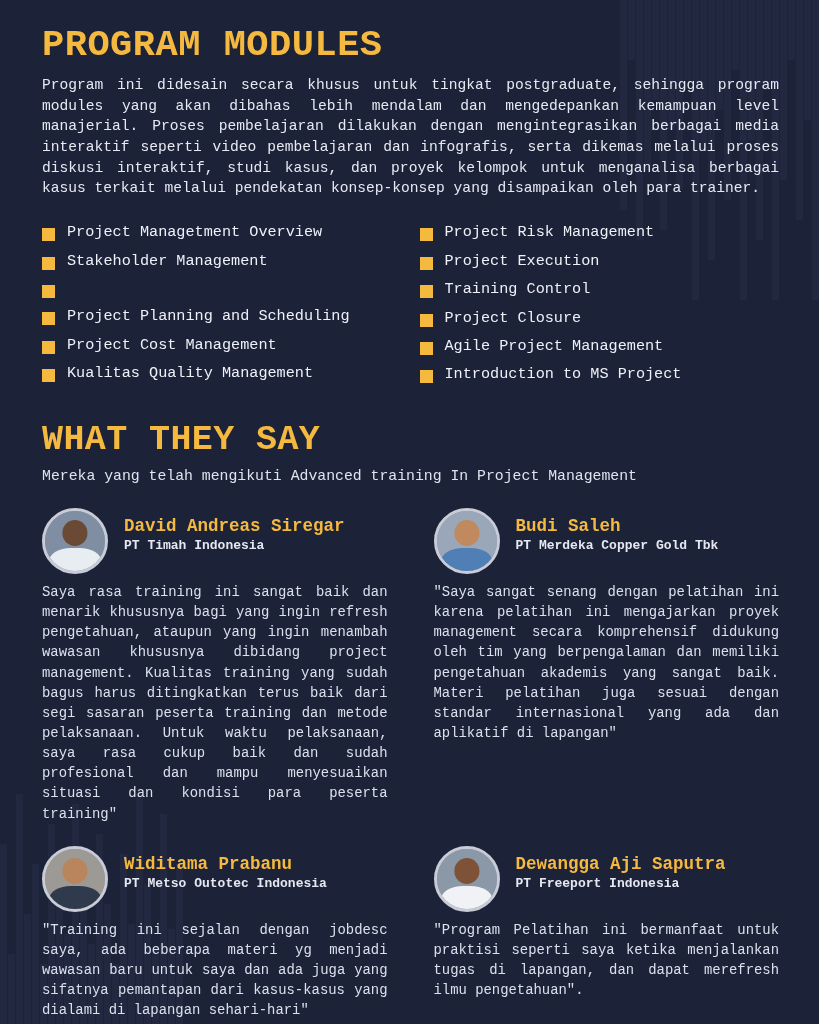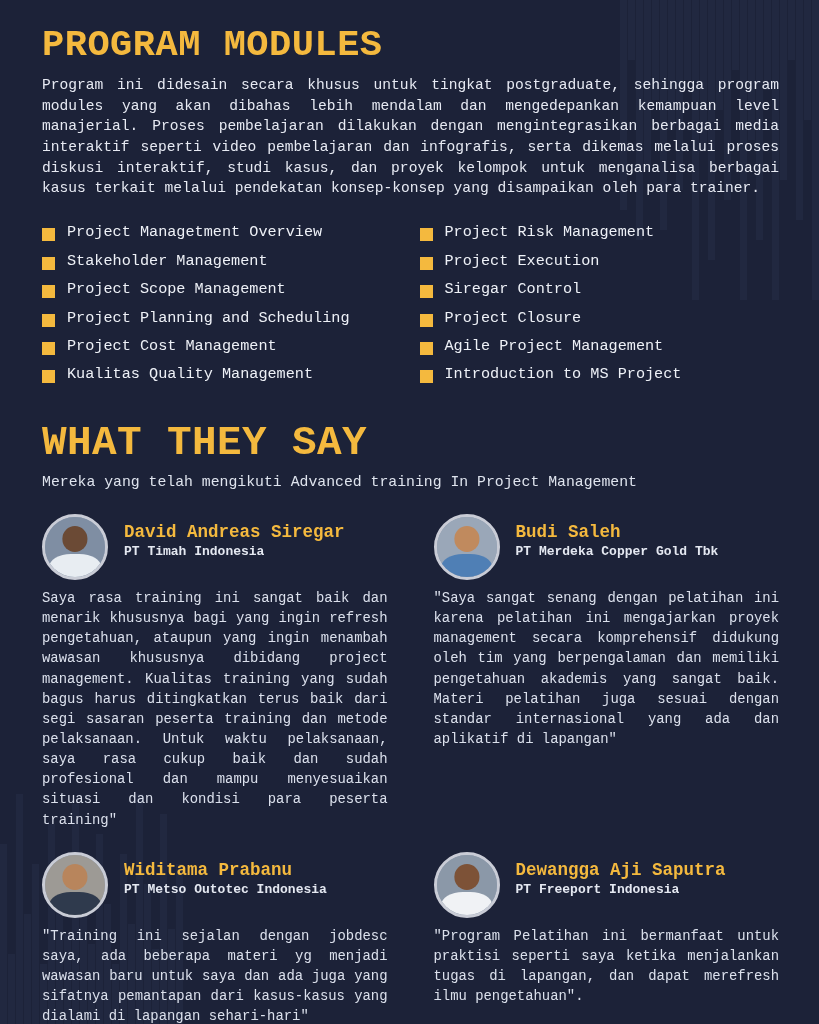--- a/index.html
+++ b/index.html
@@ -94,21 +94,21 @@
     margin-top: 5px;
   }
   .mod-label {
     color: #eef1f7;
     font-size: 15.2px;
     line-height: 1.28;
   }
 
   h2.section-title2 {
     margin-top: 26px;
-    font-size: 41px;
+    font-size: 35px;
     font-weight: 800;
     letter-spacing: 0.4px;
     color: #f4b93e;
   }
   .subtitle {
     margin-top: 8px;
     color: #dfe4ee;
     font-size: 14.8px;
   }
 
@@ -243,21 +243,20 @@
           <div class="mod-item">
             <span class="bullet"></span>
             <span class="mod-label">Project Managetment Overview</span>
           </div>
           <div class="mod-item">
             <span class="bullet"></span>
             <span class="mod-label">Stakeholder Management</span>
           </div>
           <div class="mod-item">
             <span class="bullet"></span>
-            <span class="mod-label">Project Scope Management</span>
           </div>
           <div class="mod-item">
             <span class="bullet"></span>
             <span class="mod-label">Project Planning and Scheduling</span>
           </div>
           <div class="mod-item">
             <span class="bullet"></span>
             <span class="mod-label">Project Cost Management</span>
           </div>
           <div class="mod-item">
@@ -269,21 +268,21 @@
           <div class="mod-item">
             <span class="bullet"></span>
             <span class="mod-label">Project Risk Management</span>
           </div>
           <div class="mod-item">
             <span class="bullet"></span>
             <span class="mod-label">Project Execution</span>
           </div>
           <div class="mod-item">
             <span class="bullet"></span>
-            <span class="mod-label">Siregar Control</span>
+            <span class="mod-label">Training Control</span>
           </div>
           <div class="mod-item">
             <span class="bullet"></span>
             <span class="mod-label">Project Closure</span>
           </div>
           <div class="mod-item">
             <span class="bullet"></span>
             <span class="mod-label">Agile Project Management</span>
           </div>
           <div class="mod-item">

